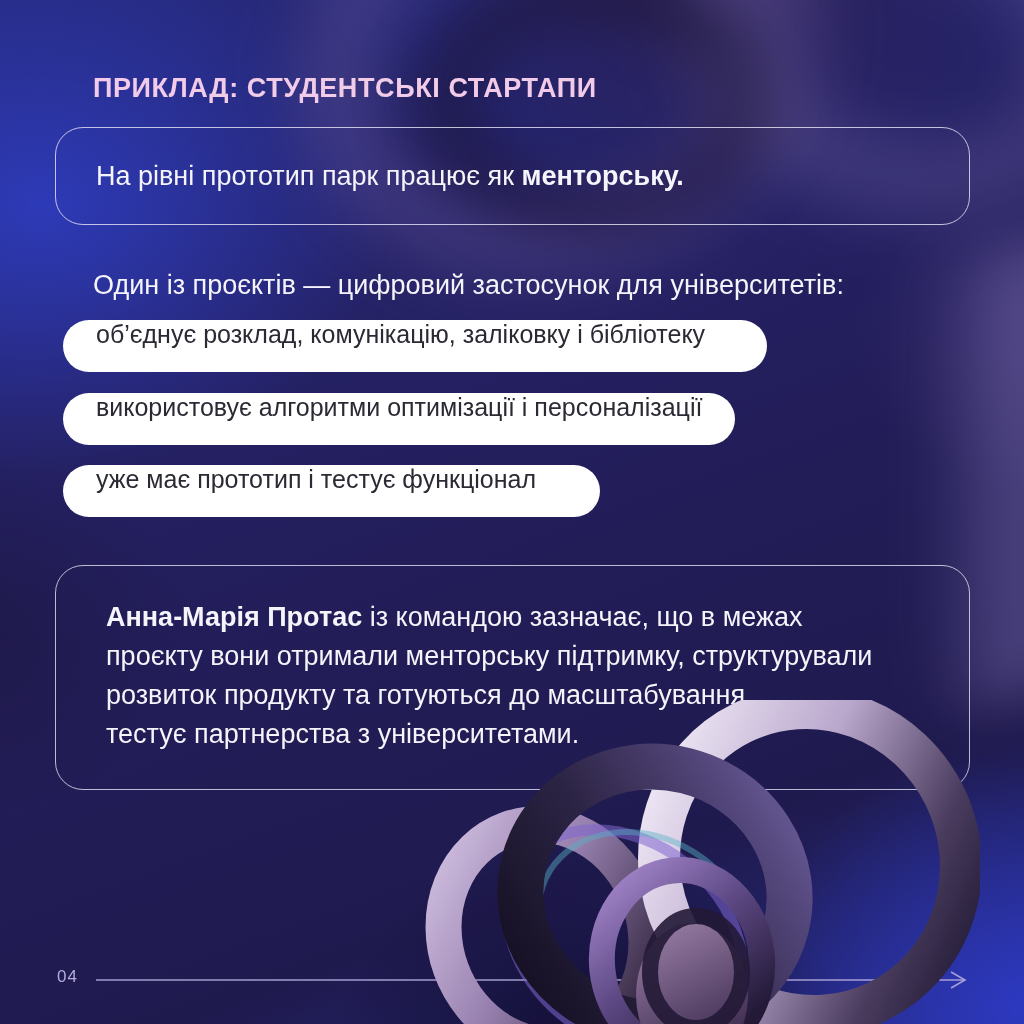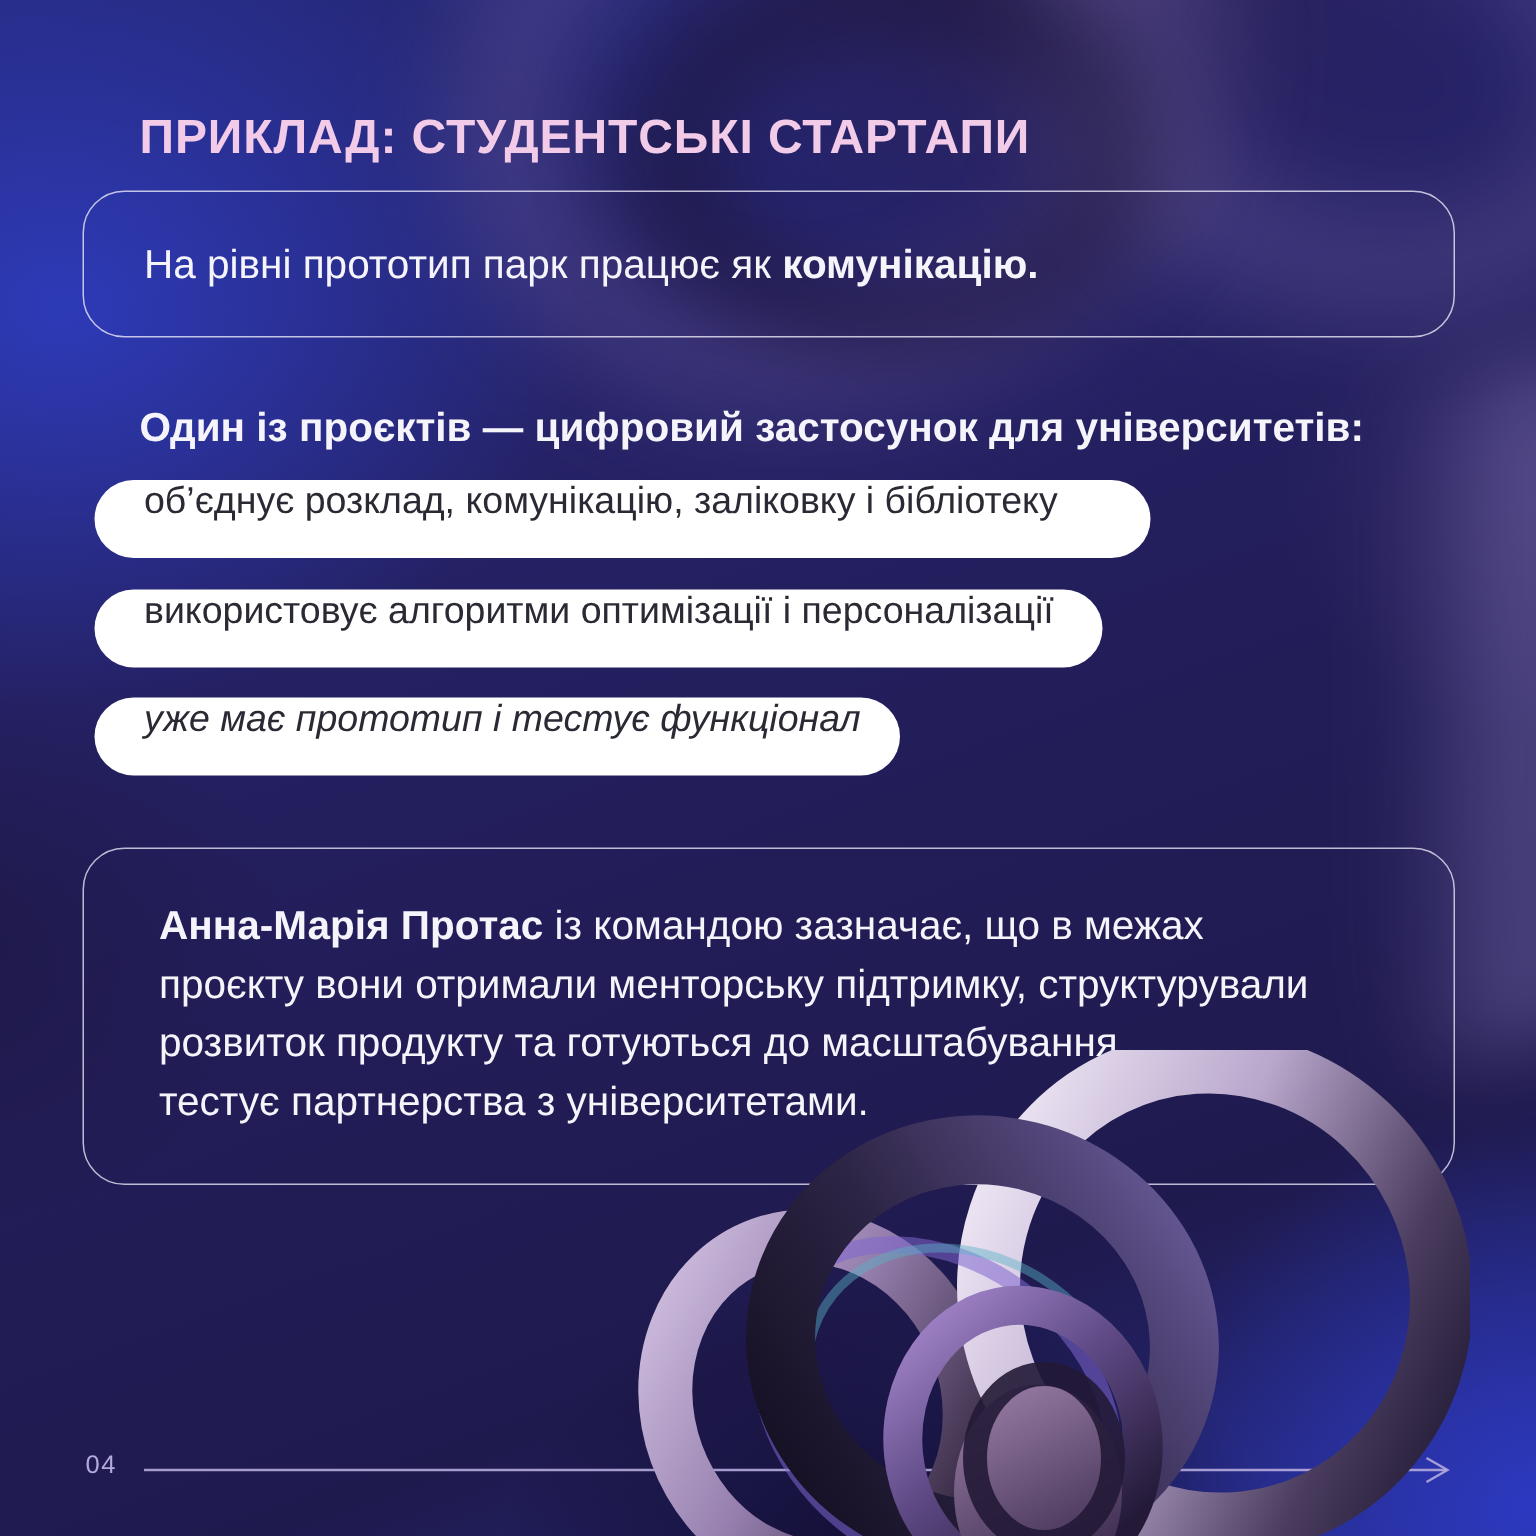--- a/index.html
+++ b/index.html
@@ -25,45 +25,45 @@
              border-radius:50%; filter:blur(36px); transform:rotate(22deg); }
   .swirl-c { left:380px; top:-50px; width:430px; height:310px; border-radius:50%;
              background:radial-gradient(closest-side, rgba(28,20,54,0) 38%, rgba(28,20,54,.55) 68%, rgba(28,20,54,0) 100%);
              filter:blur(18px); }
   .streak-r { left:890px; top:250px; width:270px; height:440px;
              background:linear-gradient(105deg, rgba(140,125,190,0) 22%, rgba(152,138,206,.38) 50%, rgba(140,125,190,0) 76%);
              filter:blur(26px); transform:rotate(-14deg); }
 
   .page-title {
     position:absolute; left:93px; top:73px;
-    font-size:32px; font-weight:bold; letter-spacing:.6px;
+    font-size:27px; font-weight:bold; letter-spacing:.6px;
     color:#f2cbe8;
   }
 
   .intro-card {
     position:absolute; left:55px; top:127px; width:915px; height:98px;
     border:1.5px solid rgba(235,232,248,.8); border-radius:28px;
     display:flex; align-items:center; padding-left:40px;
     color:#f6f4fb; font-size:27px; z-index:2;
   }
   .intro-card b { font-weight:bold; }
 
   .section-heading {
     position:absolute; left:93px; top:270px; width:900px;
-    font-size:27px; font-weight:bold; color:#f6f4fb; z-index:2;
+    font-size:27px; font-weight:normal; color:#f6f4fb; z-index:2;
   }
 
   .pill {
     position:absolute; left:63px; height:52px; background:#ffffff;
     border-radius:26px; display:flex; padding-left:33px;
     color:#2b2933; font-size:25px; z-index:2; white-space:nowrap;
   }
   .pill-1 { top:320px; width:704px; }
   .pill-2 { top:393px; width:672px; }
-  .pill-3 { top:465px; width:537px;font-style:italic; }
+  .pill-3 { top:465px; width:537px; }
 
   .quote-card {
     position:absolute; left:55px; top:565px; width:915px; height:225px;
     border:1.5px solid rgba(235,232,248,.78); border-radius:28px;
     padding:32px 55px 0 50px; color:#f6f4fb; font-size:27px; line-height:39px;
     z-index:2;
   }
   .quote-card b { font-weight:bold; }
 
   .footer-pagenum {
@@ -80,21 +80,21 @@
 <div class="slide">
 
   <div class="decor swirl-a"></div>
   <div class="decor swirl-b"></div>
   <div class="decor swirl-c"></div>
   <div class="decor streak-r"></div>
 
   <div class="page-title">ПРИКЛАД: СТУДЕНТСЬКІ СТАРТАПИ</div>
 
   <div class="intro-card">
-    <p><span>На рівні прототип парк працює як </span><b>комунікацію.</b></p>
+    <p><span>На рівні прототип парк працює як </span><b>менторську.</b></p>
   </div>
 
   <div class="section-heading">Один із проєктів — цифровий застосунок для університетів:</div>
 
   <div class="pill pill-1">
     <span>об’єднує розклад, комунікацію, заліковку і бібліотеку</span>
   </div>
   <div class="pill pill-2">
     <span>використовує алгоритми оптимізації і персоналізації</span>
   </div>

